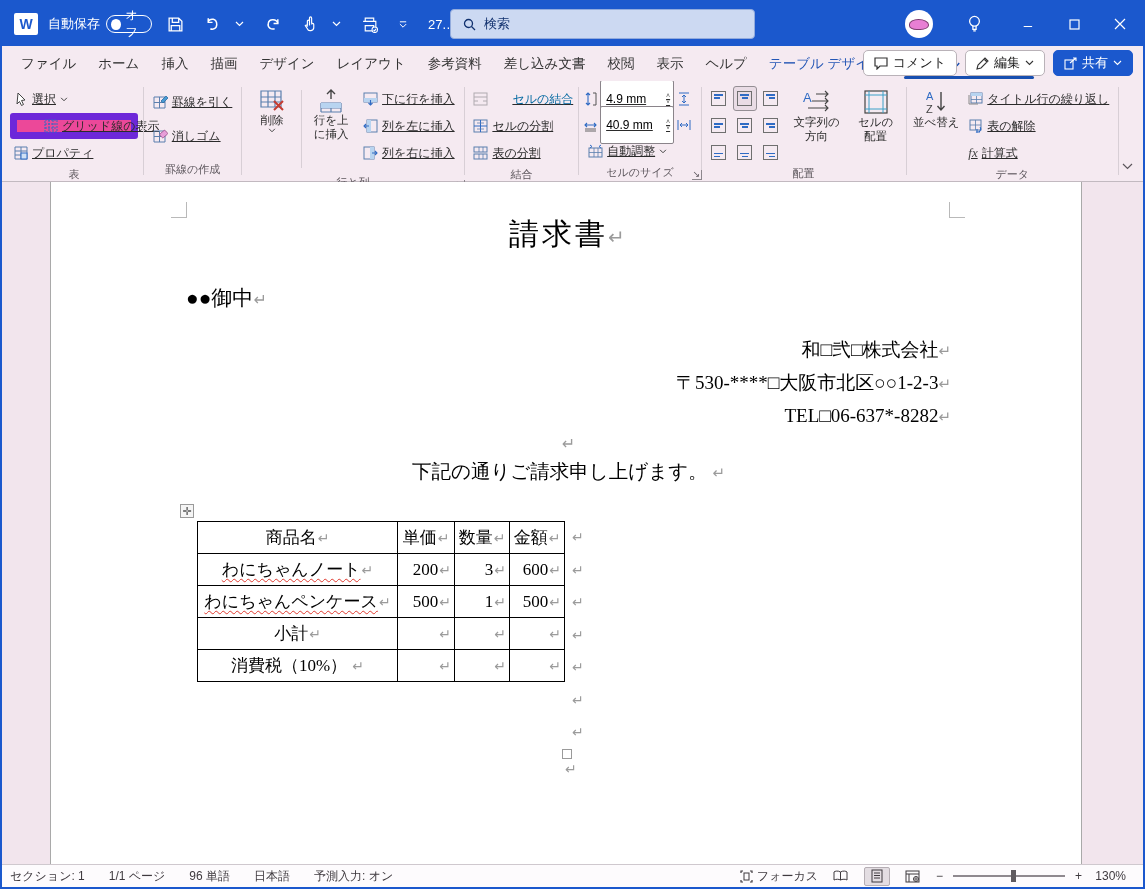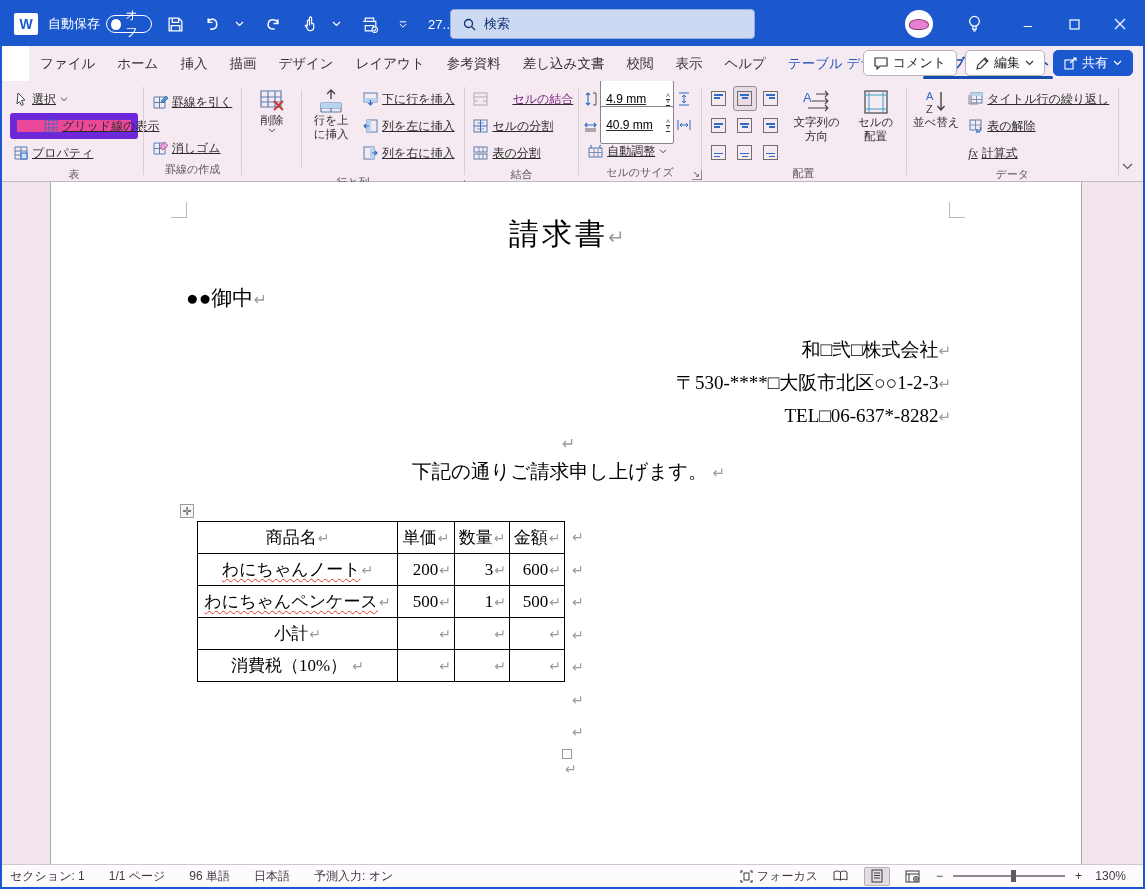--- a/index.html
+++ b/index.html
@@ -19,40 +19,40 @@
   .chev { width:9px; height:6px; display:inline-block; }
   .chev svg { display:block; }
   .searchbox { position:absolute; left:448px; top:7px; width:305px; height:30px; background:#ccd9f2; border:1px solid #92abdd; border-radius:4px; display:flex; align-items:center; gap:8px; padding-left:12px; color:#10306e; font-size:13px; }
   .tb-right { position:absolute; right:0; top:0; height:44px; display:flex; align-items:center; }
   .avatar { width:28px; height:28px; border-radius:50%; background:#fff; display:flex; align-items:center; justify-content:center; margin-right:18px; overflow:hidden; }
   .avatar .blob { width:20px; height:11px; background:#e87fd4; border-radius:55% 60% 50% 45%; border:1px solid #7d3b6e; }
   .bulb { margin-right:8px; }
   .wbtn { width:46px; height:44px; display:flex; align-items:center; justify-content:center; font-size:15px; }
 
   
-  .tabrow { height:35px; background:#f5eaf1; display:flex; align-items:center; font-size:13.5px; color:#333; position:relative; flex:0 0 auto;margin-left:27px; }
+  .tabrow { height:35px; background:#f5eaf1; display:flex; align-items:center; font-size:13.5px; color:#333; padding-left:8px; position:relative; flex:0 0 auto; }
   .mtab { padding:0 11px; height:35px; display:flex; align-items:center; position:relative; white-space:nowrap; }
   .mtab.ctx { color:#2456b5; }
   .mtab.active { color:#174fb0; font-weight:bold; }
   .mtab.active::after { content:""; position:absolute; left:10px; right:10px; bottom:2px; height:3px; background:#174fb0; border-radius:2px; }
   .tabrow-right { position:absolute; right:10px; top:4px; display:flex; gap:8px; align-items:center; }
   .pillbtn { display:flex; align-items:center; gap:5px; background:#fff; border:1px solid #b9b2b8; border-radius:5px; height:26px; padding:0 10px; font-size:13px; color:#222; }
   .pillbtn.share { background:#1b58cd; border-color:#1b58cd; color:#fff; }
 
   
   .ribbon { height:101px; background:#f5eaf1; border-bottom:1px solid #c2b9c0; display:flex; align-items:stretch; padding:2px 4px 0 4px; flex:0 0 auto; font-size:12px; color:#2b2b2b; }
   .rgroup { display:flex; flex-direction:column; }
   .rg-body { flex:1; display:flex; align-items:flex-start; padding:3px 4px 0 4px; gap:3px; }
   .rg-label { text-align:center; font-size:11px; color:#5c565c; padding:1px 0 4px; position:relative; white-space:nowrap; }
   .launcher { position:absolute; right:-2px; bottom:4px; font-size:9px; color:#5c565c; border:1px solid #8d878d; border-top:none; border-left:none; width:10px; height:10px; line-height:8px; }
   .rdiv { width:1px; background:#d8cfd6; margin:4px 1px 6px 1px; }
   .stack { display:flex; flex-direction:column; gap:1px;text-decoration:underline; }
   .rbtn { display:flex; align-items:center; gap:4px; padding:3px 4px; border-radius:3px; white-space:nowrap; height:26px; }
   .rbtn.selected { background:#ec4899; border:7px solid #6d28d9;padding-left:27px; }
-  .rbtn.disabled { color:#701a75;gap:24px; }
+  .rbtn.disabled { color:#0369a1;gap:24px; }
   .bigbtn { width:50px; display:flex; flex-direction:column; align-items:center; gap:1px; padding-top:3px; border-radius:3px; text-align:center; line-height:13px; }
   .bigbtn .lbl { font-size:11.5px; }
   .ic { flex:0 0 auto; display:block; }
   .spinrow { display:flex; align-items:center; gap:3px; height:25px; }
   .spinner { width:74px; height:38px; background:#fff; border:1px solid #8a848a; border-radius:2px; display:flex; align-items:center; }
   .spinner input { border:none; outline:none; width:52px; font-size:12px; padding-left:5px; background:transparent; font-family:"Liberation Sans",sans-serif; }
   .spinner .updown { display:flex; flex-direction:column; font-size:7px; color:#555; line-height:6px; padding-right:3px; margin-left:auto; }
   .algrid { display:grid; grid-template-columns:repeat(3,24px); grid-template-rows:repeat(3,25px); gap:2px; }
   .albtn { display:flex; align-items:center; justify-content:center; border-radius:3px; }
   .albtn.selected { background:#e9dce5; border:1px solid #948e94; }
@@ -267,21 +267,21 @@
             <span>プロパティ</span>
           </div>
         </div>
       </div>
       <div class="rg-label">表</div>
     </div>
     <div class="rdiv"></div>
 
     <div class="rgroup" style="width:104px;">
       <div class="rg-body">
-        <div class="stack" style="width:100%; gap:20px; padding-top:3px;">
+        <div class="stack" style="width:100%; gap:8px; padding-top:3px;">
           <div class="rbtn">
             <svg class="ic" width="15" height="14" viewBox="0 0 15 14">
                 <path d="M1 2 h11 v11 h-11 z M1 7.5 h11 M6.5 2 v11" fill="none" stroke="#5a7fae" stroke-width="1"></path>
                 <path d="M8 6 L13 1 L15 3 L10 8 z" fill="#4a9bd4" stroke="#2b6ca3" stroke-width="0.8"></path>
               </svg>
             <span>罫線を引く</span>
           </div>
           <div class="rbtn">
             <svg class="ic" width="15" height="14" viewBox="0 0 15 14">
                 <path d="M1 2 h11 v11 h-11 z M1 7.5 h11 M6.5 2 v11" fill="none" stroke="#5a7fae" stroke-width="1"></path>

